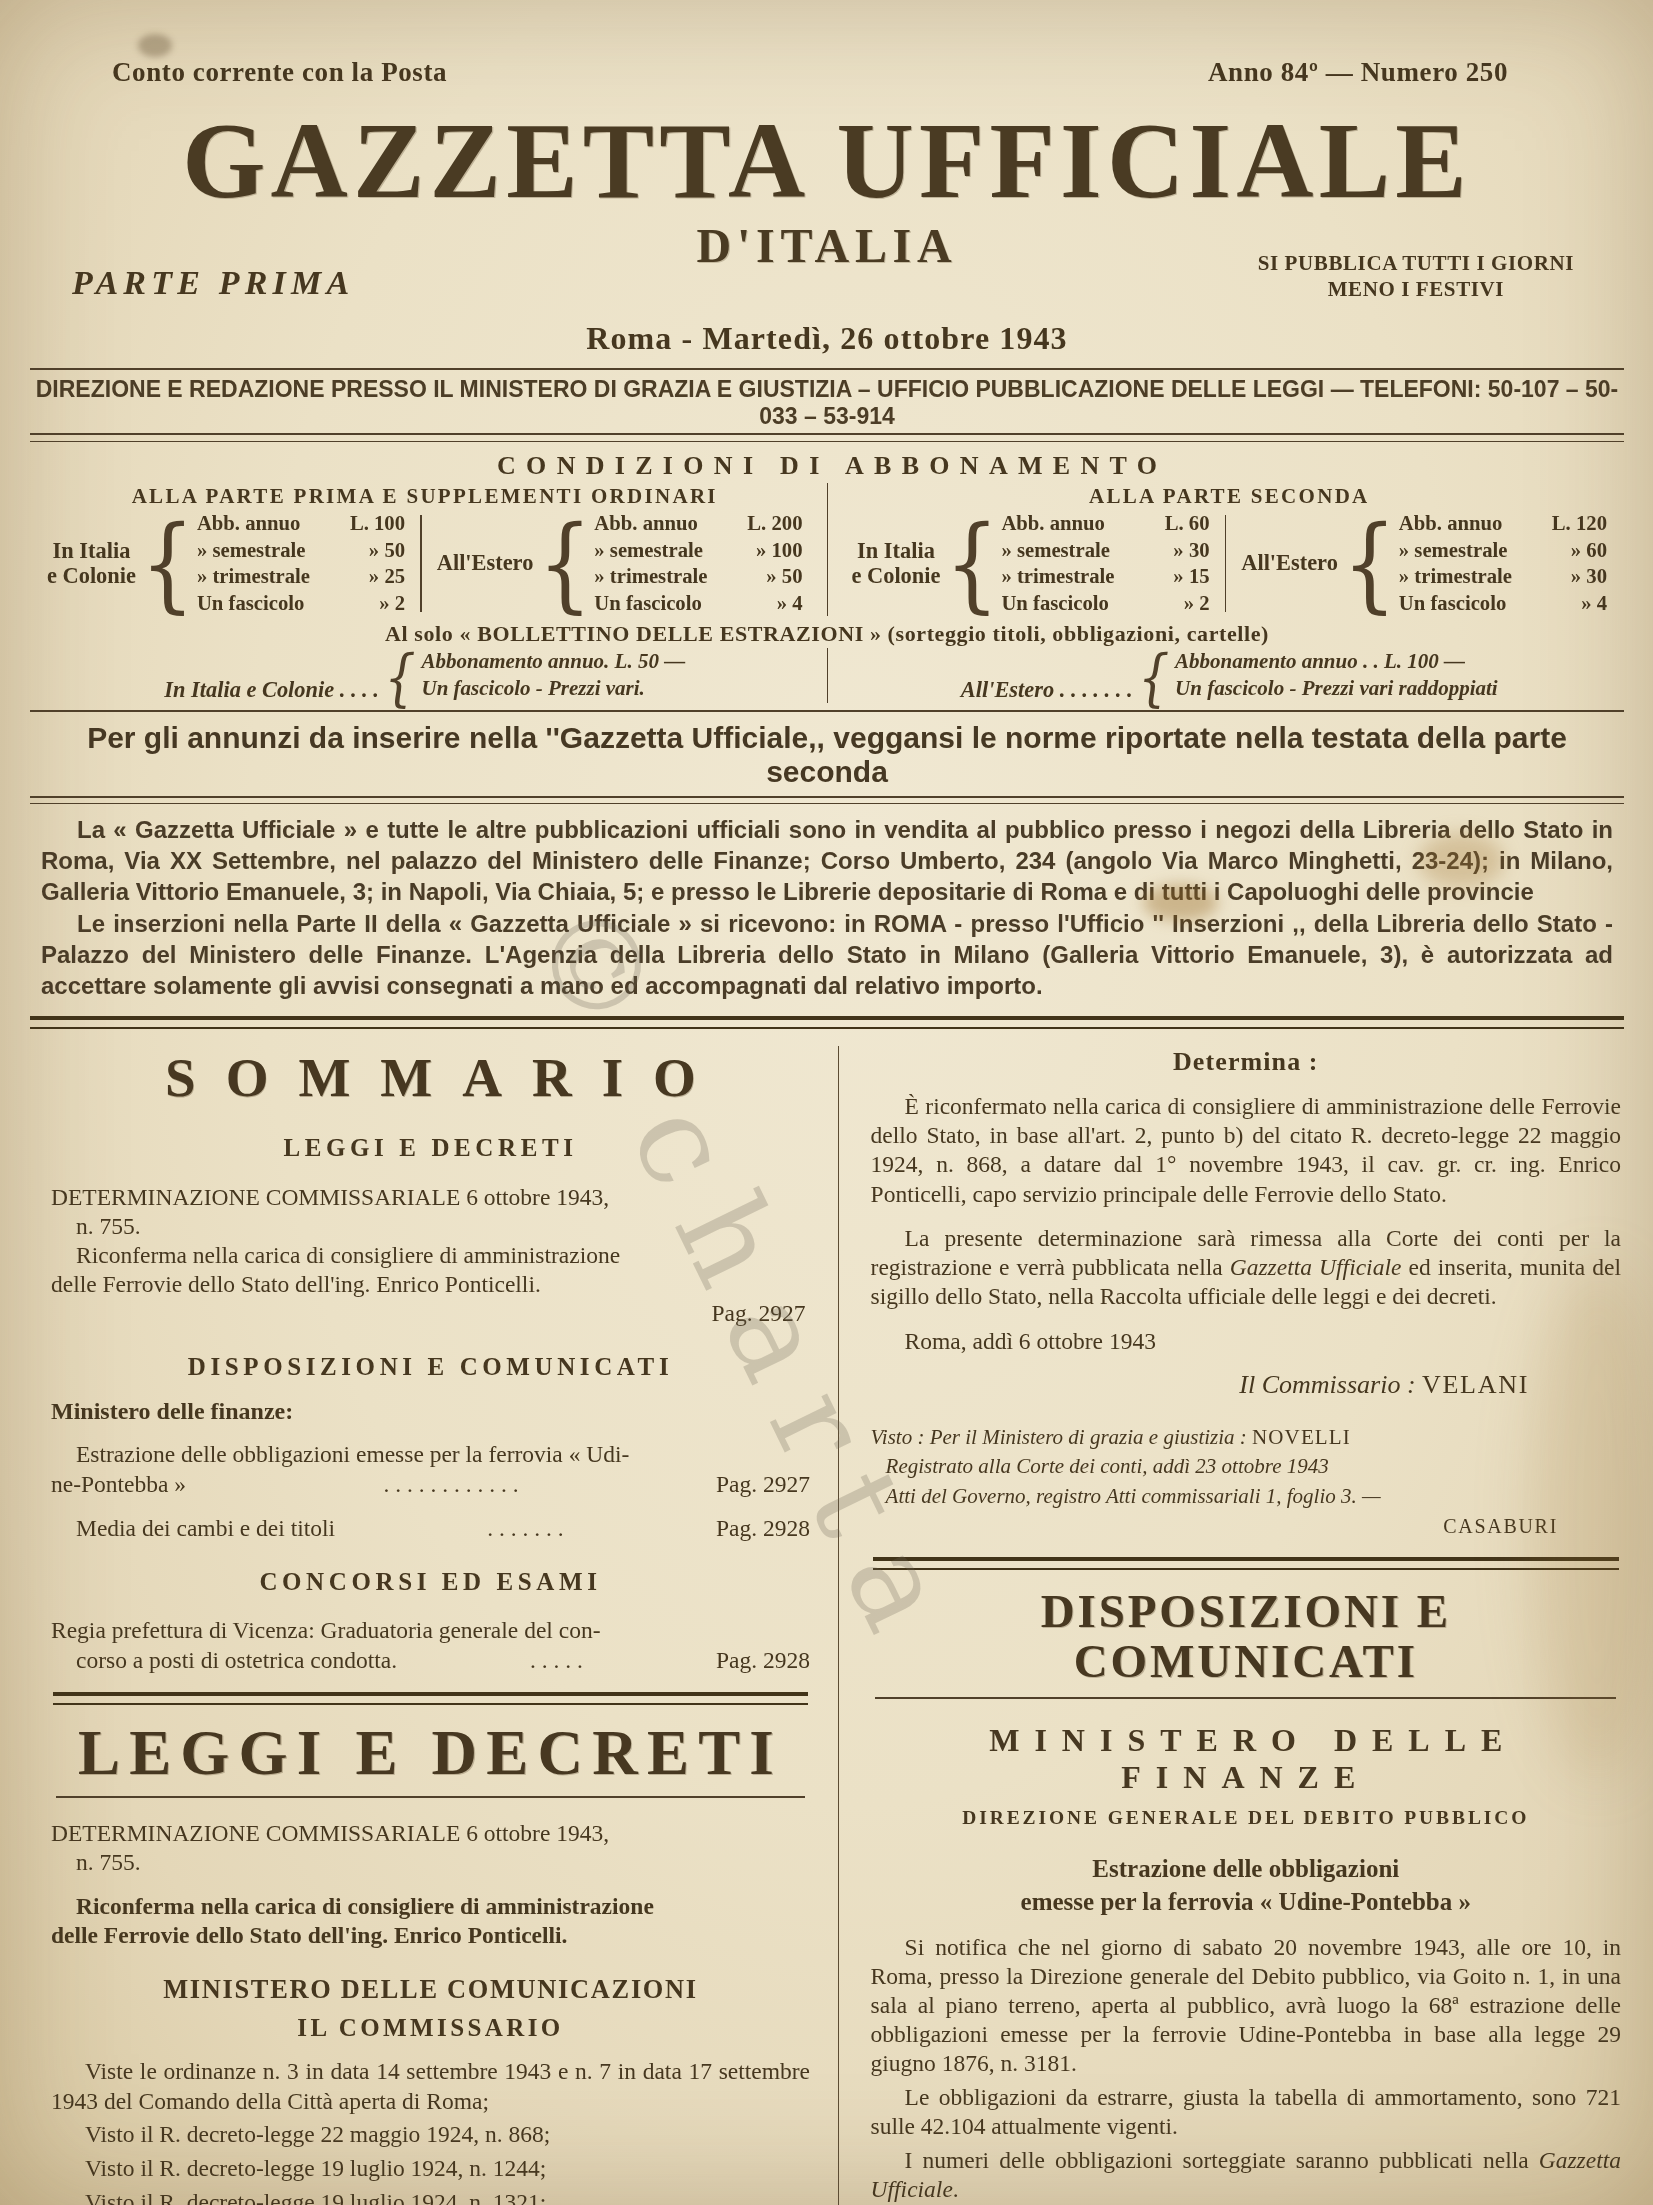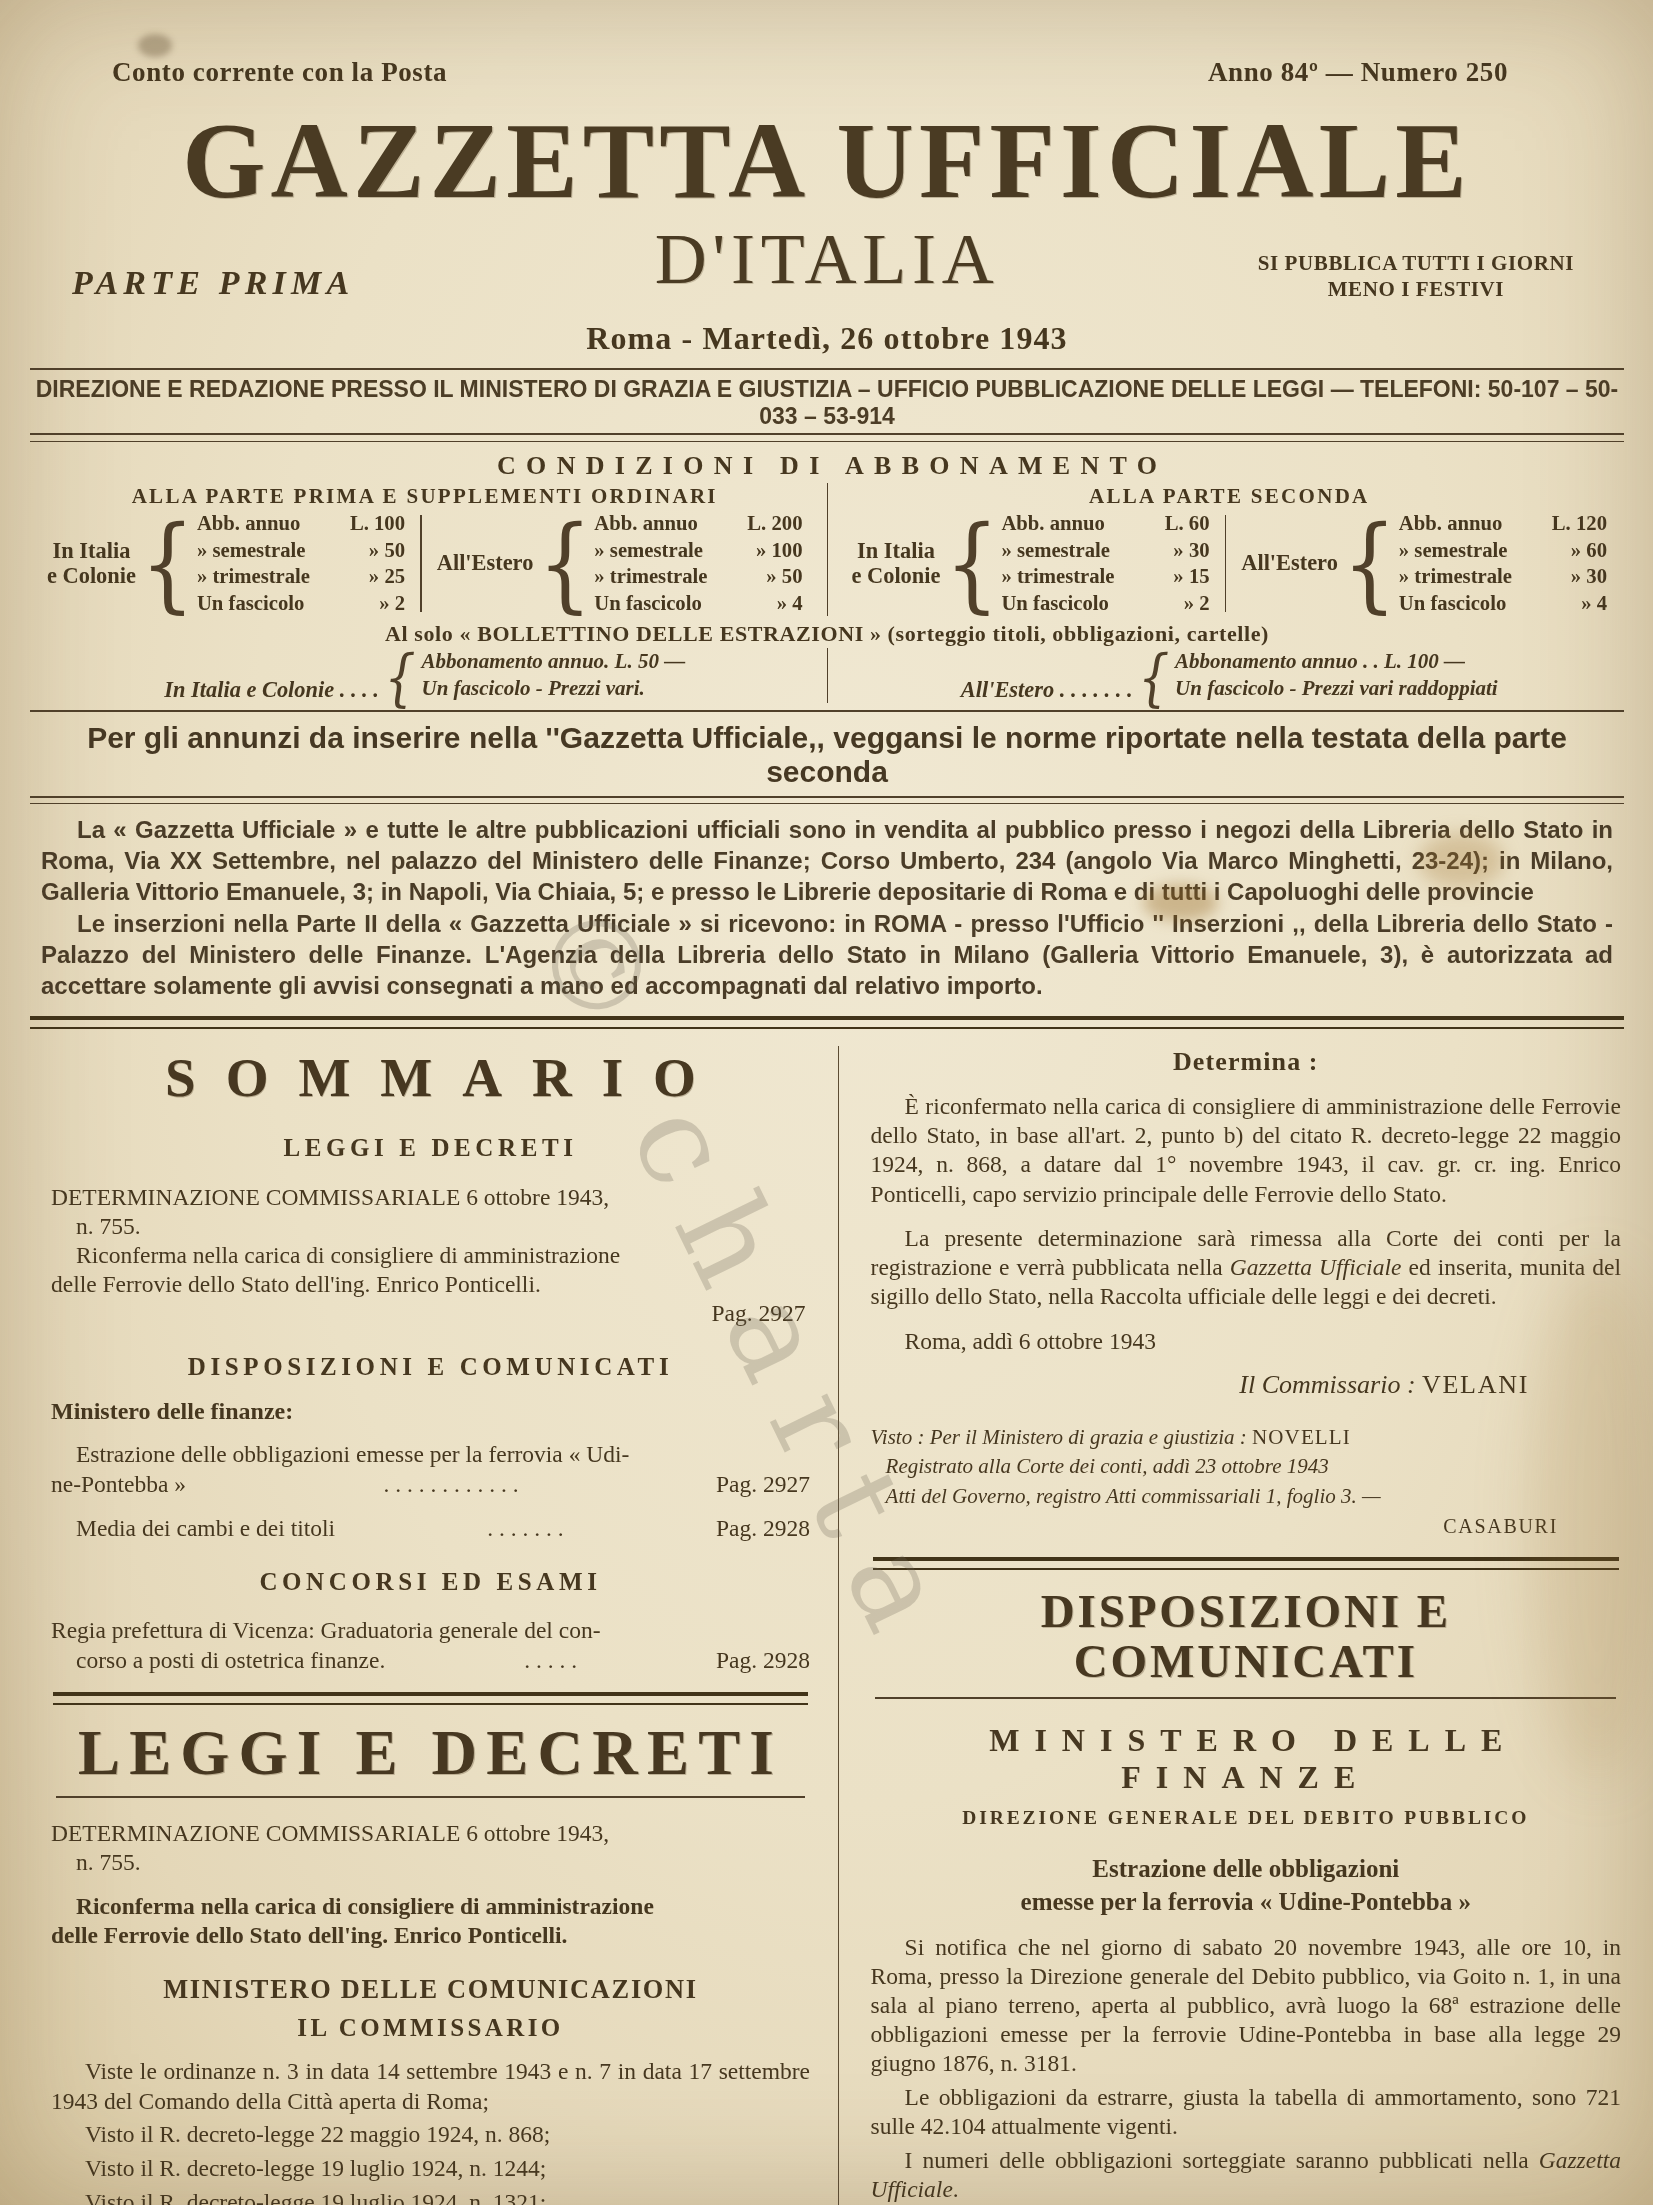--- a/index.html
+++ b/index.html
@@ -26,21 +26,21 @@
   .stain{position:absolute;border-radius:50%;pointer-events:none;z-index:2;}
   .stain.s1{left:1143px;top:884px;width:75px;height:37px;background:rgba(150,104,38,.38);filter:blur(6.9px);}
   .stain.s2{left:1528px;top:1263px;width:138px;height:517px;background:rgba(158,118,58,.16);filter:blur(26.4px);}
   .stain.s3{left:1418px;top:833px;width:86px;height:55px;background:rgba(163,118,52,.30);filter:blur(9.2px);}
   .stain.s4{left:138px;top:34px;width:34px;height:23px;background:rgba(90,70,40,.35);filter:blur(3.4px);}
 
   .topbar{display:flex;justify-content:space-between;padding:57px 146px 0 112px;font-size:27px;font-weight:bold;letter-spacing:0.6px;}
   .mast-title{margin-top:19.5px;text-align:center;font-size:107px;font-weight:bold;letter-spacing:5.2px;line-height:1;color:#4a3b23;text-shadow:1.1px 1.1px 0.6px rgba(60,40,10,.25);}
   .mast-row{position:relative;height:87px;margin-top:3.4px;}
   .mast-part{position:absolute;left:72px;bottom:3.4px;font-style:italic;font-size:34px;font-weight:bold;letter-spacing:5.2px;}
-  .mast-subtitle{text-align:center;font-size:72px;font-weight:normal;letter-spacing:5.7px;line-height:1.15;color:#4a3b23;text-shadow:1.1px 1.1px 0.6px rgba(60,40,10,.22);}
+  .mast-subtitle{text-align:center;font-size:48px;font-weight:bold;letter-spacing:5.7px;line-height:1.15;color:#4a3b23;text-shadow:1.1px 1.1px 0.6px rgba(60,40,10,.22);}
   .pubnote{position:absolute;right:80px;bottom:2.3px;text-align:center;font-size:21px;font-weight:bold;line-height:1.22;letter-spacing:0.6px;}
   .dateline{text-align:center;font-size:32px;font-weight:bold;margin-top:15px;letter-spacing:1.1px;}
 
   .dir-bar{margin:11.5px 30px 0;border-top:2.3px solid #50402a;padding:5.7px 5.7px 3.4px;text-align:center;
     font-family:"Liberation Sans","DejaVu Sans",sans-serif;font-weight:bold;font-size:23px;letter-spacing:0;color:#4c3d26;}
   .rule-double{height:5.2px;border-top:2.3px solid #50402a;border-bottom:1.7px solid #50402a;margin:0 30px;}
   .rule-thin{border-top:2.3px solid #50402a;margin:6.9px 30px 0;}
   .rule-heavy{height:6.9px;border-top:4.6px solid #423419;border-bottom:2.3px solid #423419;margin:15px 30px 0;}
 
   .subs-title{text-align:center;font-size:26px;font-weight:bold;letter-spacing:10.3px;margin-top:9.2px;text-indent:10.3px;}
@@ -284,21 +284,21 @@
           <span class="l-indent">Media dei cambi e dei titoli</span>
           <span class="dots">.  .  .  .  .  .  .</span>
           <span>Pag. 2928</span>
         </div>
       </div>
 
       <div class="subhead">CONCORSI ED ESAMI</div>
       <div class="etext mt-lg">
         <div>Regia prefettura di Vicenza: Graduatoria generale del con-</div>
         <div class="dotline">
-          <span class="l-indent">corso a posti di ostetrica finanze.</span>
+          <span class="l-indent">corso a posti di ostetrica condotta.</span>
           <span class="dots">.  .  .  .  .</span>
           <span>Pag. 2928</span>
         </div>
       </div>
 
       <div class="col-rule-heavy"></div>
 
       <div class="big-head">LEGGI E DECRETI</div>
       <div class="under-rule"></div>
 

